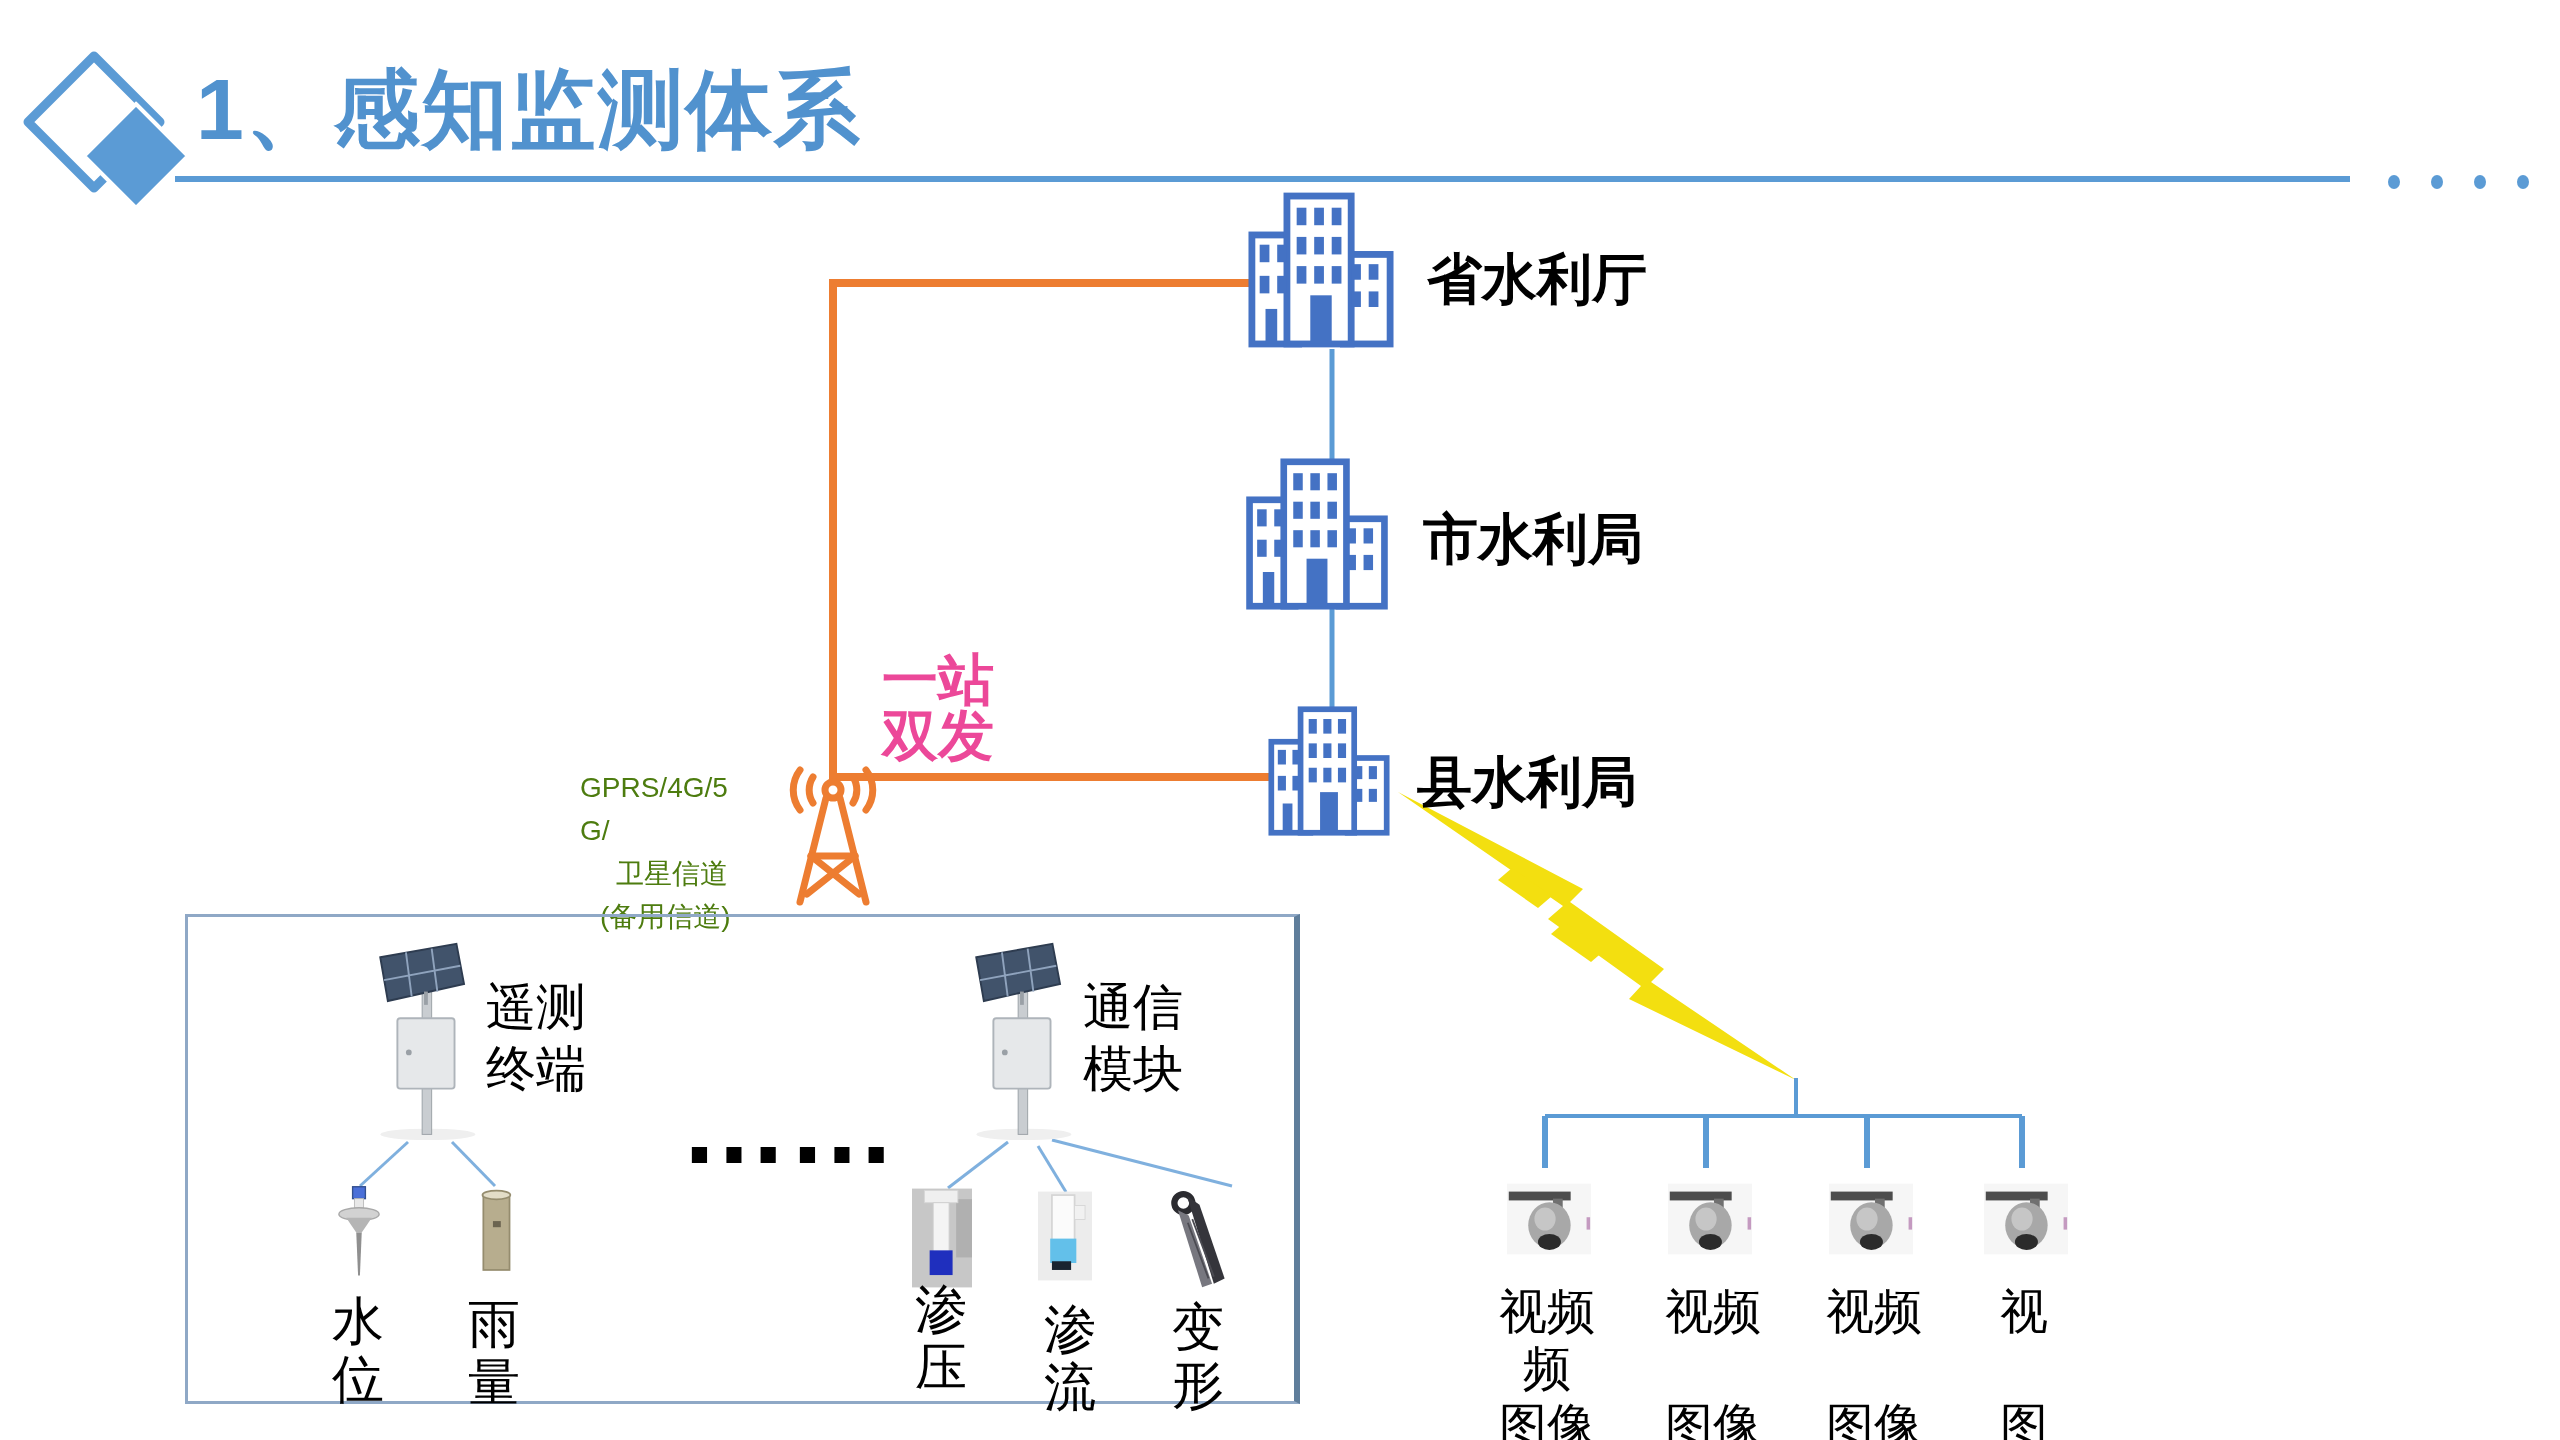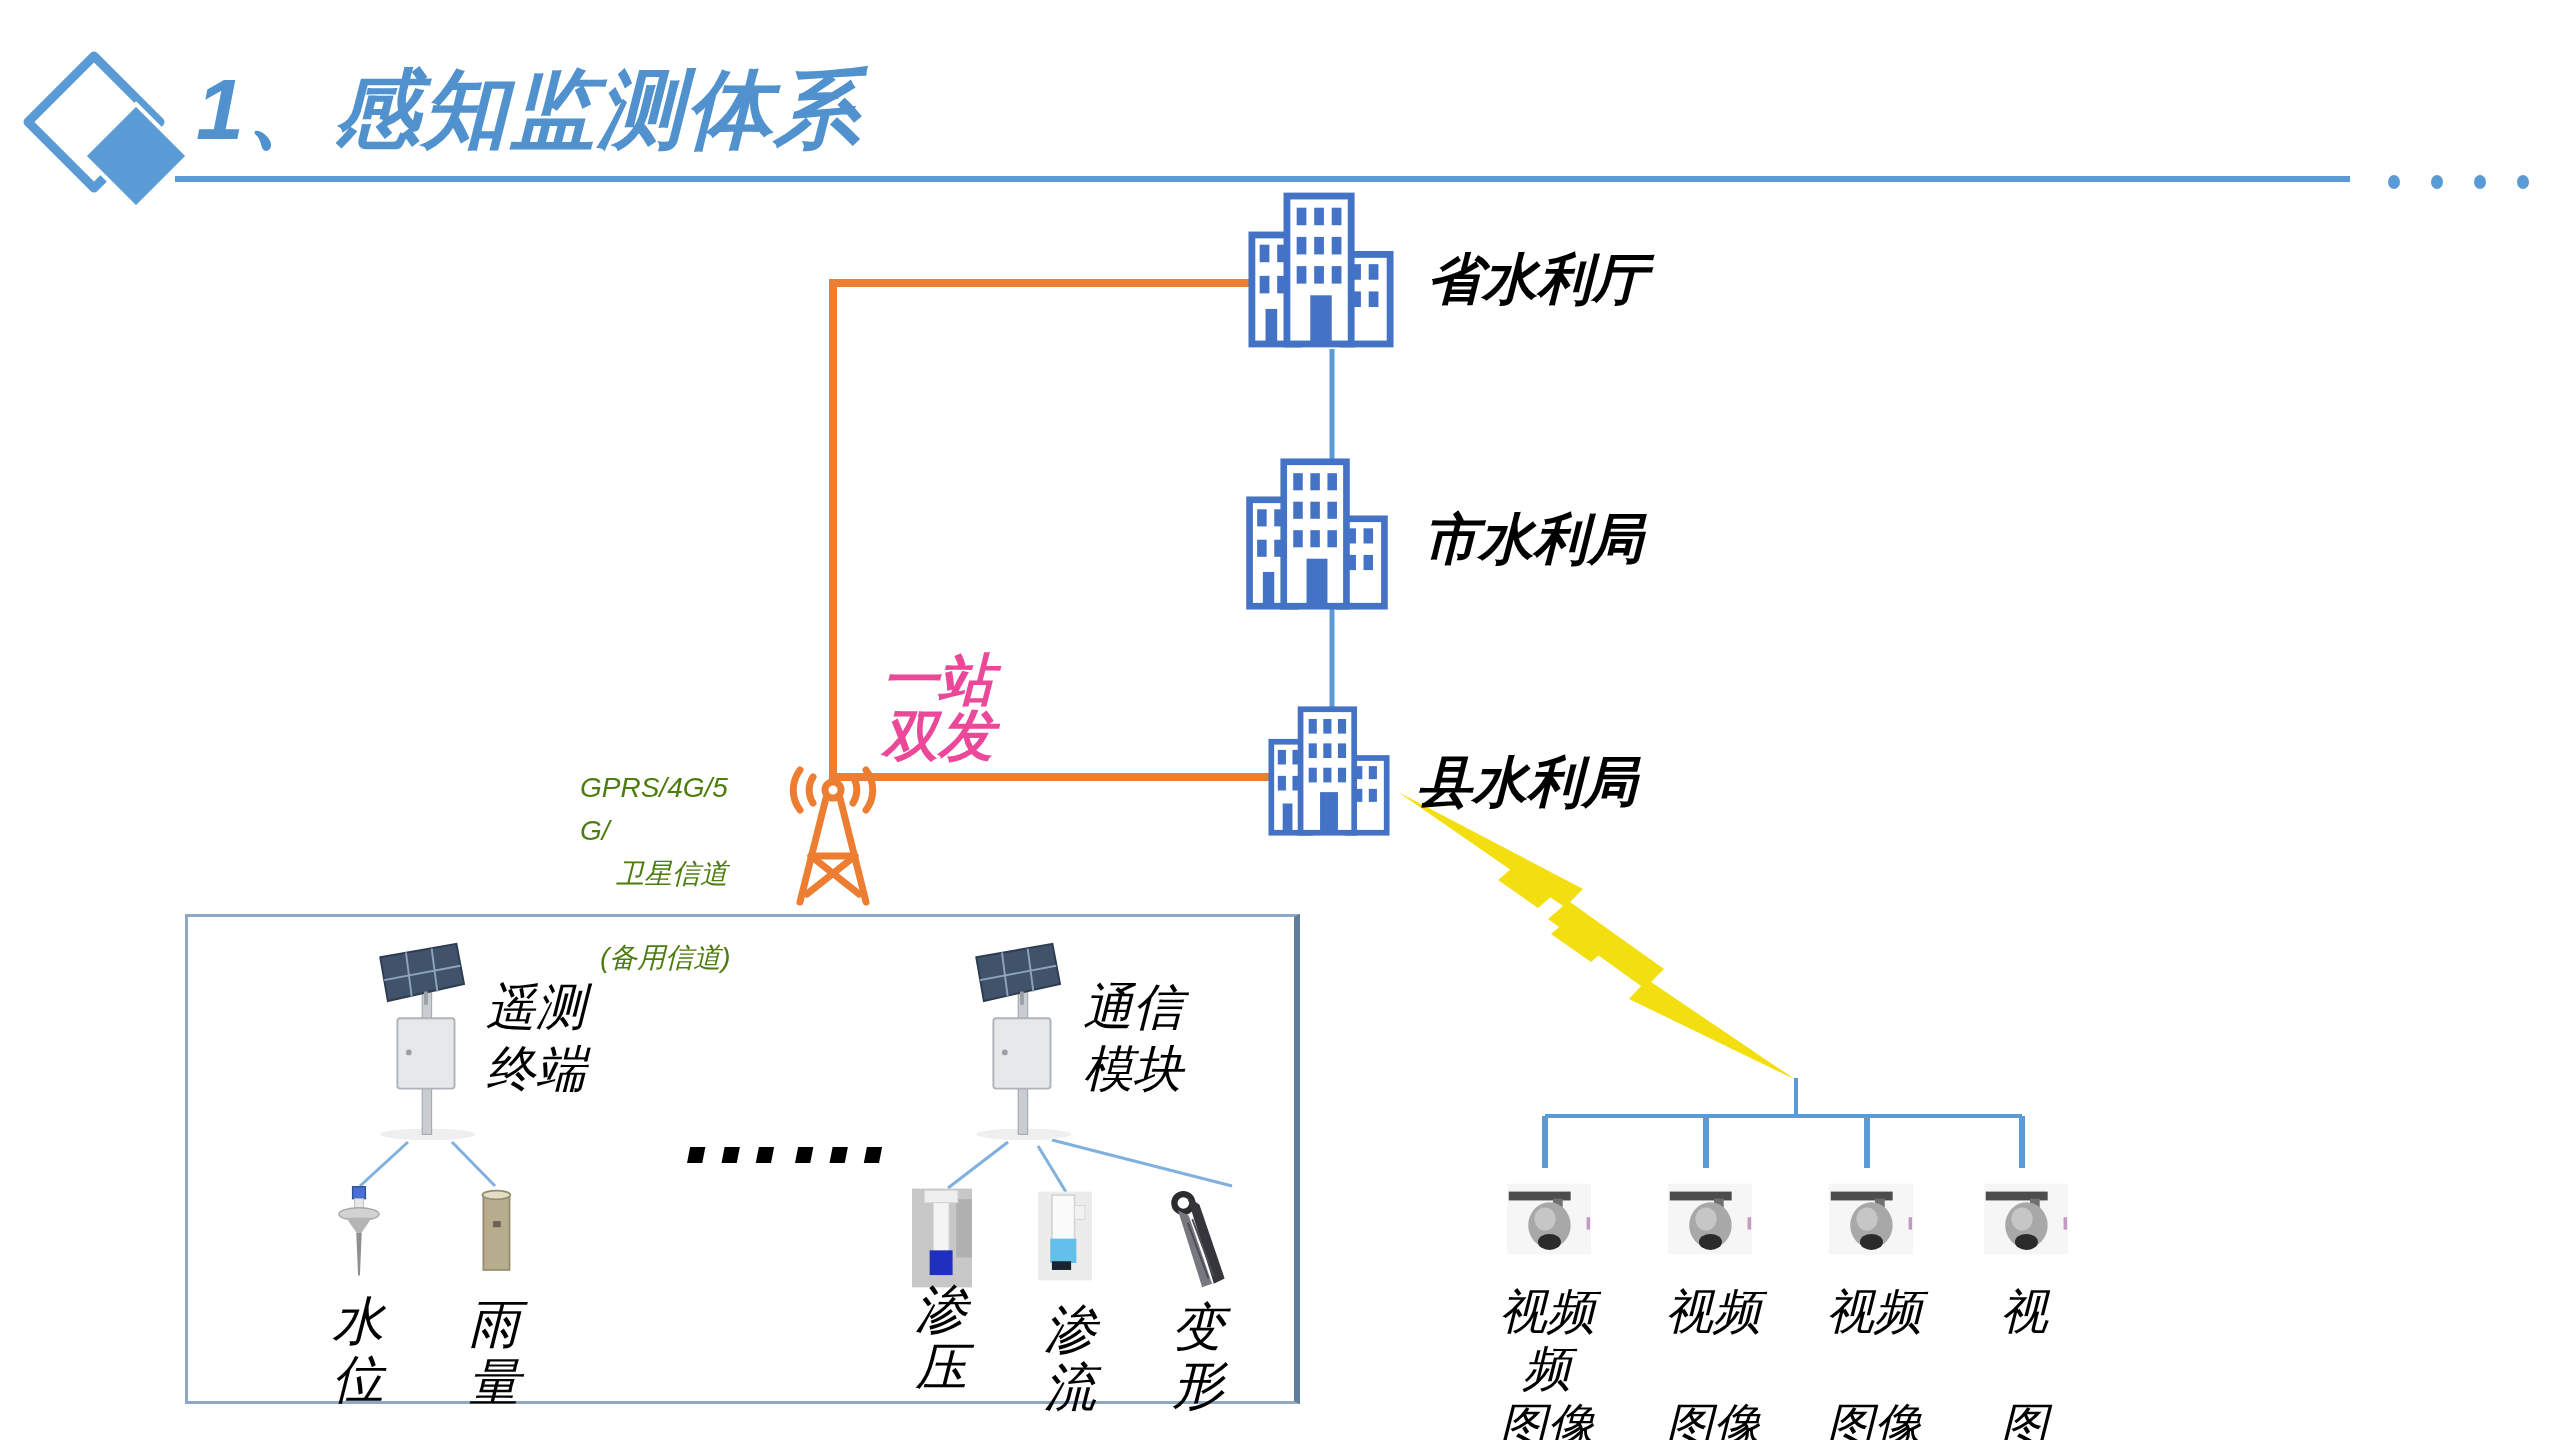--- a/index.html
+++ b/index.html
@@ -1,18 +1,18 @@
 <!DOCTYPE html>
 <html><head>
 <meta charset="utf-8">
 <style>
   html,body { margin:0; padding:0; background:#fff; }
   .slide {
     position:relative; width:2560px; height:1440px; background:#ffffff;
-    overflow:hidden; font-family:"Liberation Sans", sans-serif; color:#000;font-style:italic;
+    overflow:hidden; font-family:"Liberation Sans", sans-serif; color:#000;
   }
   .abs { position:absolute; }
 
   
   .title {
     left:196px; top:52px; font-size:86px; font-weight:bold; color:#5192CE;
     letter-spacing:2px; white-space:nowrap;
   }
   .subtitle {
     left:1988px; top:96px; font-size:58px; color:#5B9BD5; white-space:nowrap;
@@ -20,21 +20,21 @@
   .underline { left:175px; top:176px; width:2175px; height:6px; background:#5B9BD5; }
   .hdr-dot { width:12px; height:14px; border-radius:50%; background:#5B9BD5; top:175px; }
 
   
   .org-label { font-size:55px; font-weight:bold; color:#000; white-space:nowrap; }
 
   
   .dual-send { left:882px; top:652px; font-size:56px; font-weight:bold; color:#ec4899; line-height:56px; }
   .uplink-text { left:580px; top:766px; font-size:28px; line-height:43px; color:#4d7c0f; }
   .uplink-text .ind1 { padding-left:36px; }
-  .uplink-text .ind2 { padding-left:20px;margin-top:41px; }
+  .uplink-text .ind2 { padding-left:20px; }
 
   .camera-link-label { left:1658px; top:936px; font-size:42px; color:#000; white-space:nowrap; }
 
   
   .sensor-box {
     left:185px; top:914px; width:1106px; height:484px;
     border:3px solid #8FA8C6; border-right:6px solid #5F7E9B; background:transparent;
   }
   .device-label { font-size:50px; line-height:62px; color:#000; text-align:left; }
   .sensor-label { font-size:52px; line-height:58px; color:#000; text-align:center; width:60px; }

